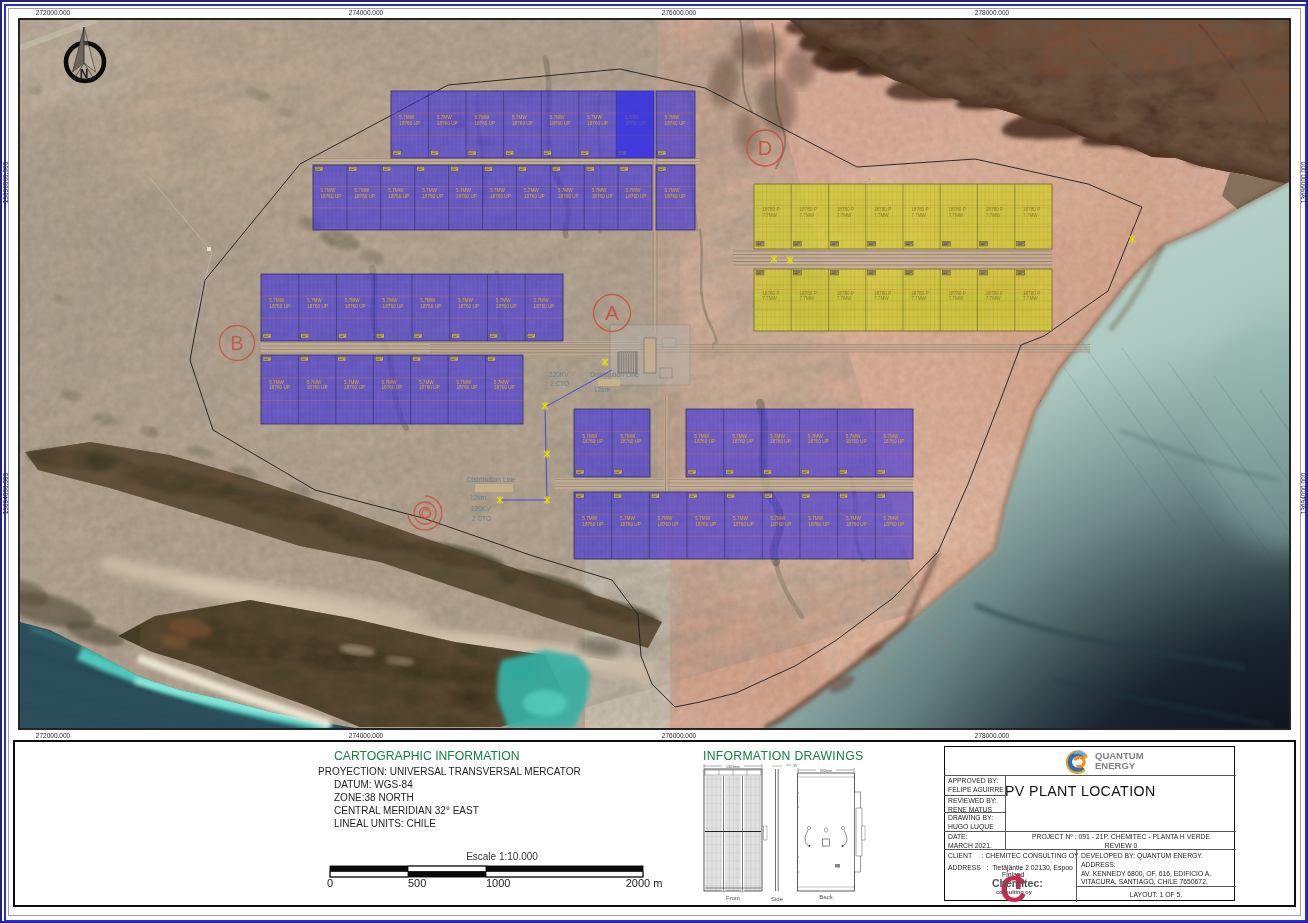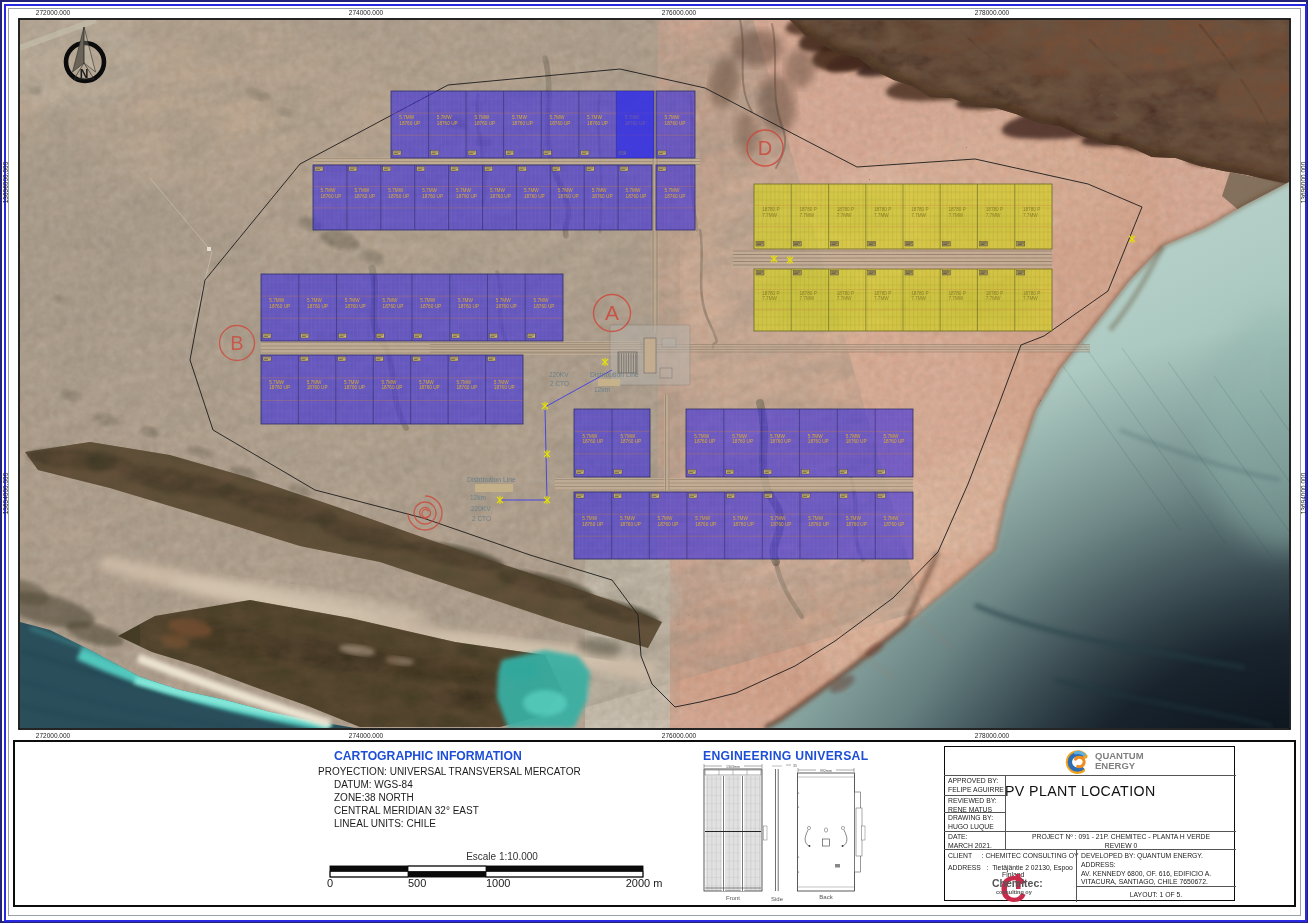--- a/index.html
+++ b/index.html
@@ -2,21 +2,21 @@
 <html><head><meta charset="utf-8">
 <style>
 html,body{margin:0;padding:0;background:#fff}
 .page{position:relative;width:1308px;height:923px;background:#fff;font-family:"Liberation Sans",sans-serif;overflow:hidden}
 .bo{position:absolute;left:0;top:0;width:1304px;height:919px;border:2px solid #23237a}
 .bb{position:absolute;left:4px;top:4px;width:1299px;height:914px;border:2.5px solid #2a2ae0}
 .bg2{position:absolute;left:8px;top:8px;width:1291px;height:906px;border:1px solid #9aa0a6}
 .coord{position:absolute;font-size:6.5px;color:#222;text-align:center}
 .vert{transform:rotate(-90deg)}
 .panel{position:absolute;left:13px;top:740px;width:1279px;height:163px;border:2px solid #0c0c0c;background:#fff}
-.h1{position:absolute;font-weight:bold;font-size:12.2px;color:#1d4ed8}
+.h1{position:absolute;font-weight:normal;font-size:12.2px;color:#15803d}
 .t11{position:absolute;font-size:10px;color:#1c1c1c}
 .t6{position:absolute;font-size:6.8px;color:#222;line-height:8.5px;white-space:nowrap}
 .tb{position:absolute;left:0;top:0;width:1308px;height:652px}
 .tb:before{content:"";position:absolute;left:944px;top:746px;width:289px;height:153px;border:1.8px solid #0c0c0c}
 .l{position:absolute;background:#555}
 </style></head><body>
 <div class="page">
 <div class="bo"></div>
 <div class="bb"></div>
 <div class="bg2"></div>
@@ -913,21 +913,21 @@
 <rect x="3" y="6.5" width="78" height="5.5" fill="#fff" stroke="#0a0a0a" stroke-width="0.8"></rect>
       <rect x="81" y="6.5" width="78" height="5.5" fill="#0a0a0a"></rect>
       <rect x="159" y="6.5" width="157" height="5.5" fill="#fff" stroke="#0a0a0a" stroke-width="0.8"></rect>
 <rect x="3" y="1" width="313" height="11" fill="none" stroke="#0a0a0a" stroke-width="0.9"></rect>
 <text x="3" y="22" font-size="11" fill="#1a1a1a" text-anchor="middle" font-family="Liberation Sans,sans-serif">0</text>
 <text x="81" y="22" font-size="11" fill="#1a1a1a" font-family="Liberation Sans,sans-serif">500</text>
 <text x="159" y="22" font-size="11" fill="#1a1a1a" font-family="Liberation Sans,sans-serif">1000</text>
 <text x="317" y="22" font-size="11" fill="#1a1a1a" text-anchor="middle" font-family="Liberation Sans,sans-serif">2000 m</text>
 </svg>
 
-<div class="h1" style="left:703px;top:749px;letter-spacing:0.3px">ENGINEERING UNIVERSAL</div>
+<div class="h1" style="left:703px;top:749px;letter-spacing:0.3px">INFORMATION DRAWINGS</div>
 <svg width="260" height="145" viewBox="695 762 260 145" style="position:absolute;left:695px;top:762px">
 
 <g stroke="#555" stroke-width="0.5" fill="none">
         <line x1="704" y1="766" x2="762" y2="766"></line>
         <line x1="704" y1="764" x2="704" y2="768"></line>
         <line x1="762" y1="764" x2="762" y2="768"></line>
       </g>
 <rect x="722" y="763.5" width="22" height="5" fill="#fff"></rect>
       <text x="733" y="768" font-size="3.6" fill="#555" text-anchor="middle" font-family="Liberation Sans,sans-serif">1303mm</text>
 

